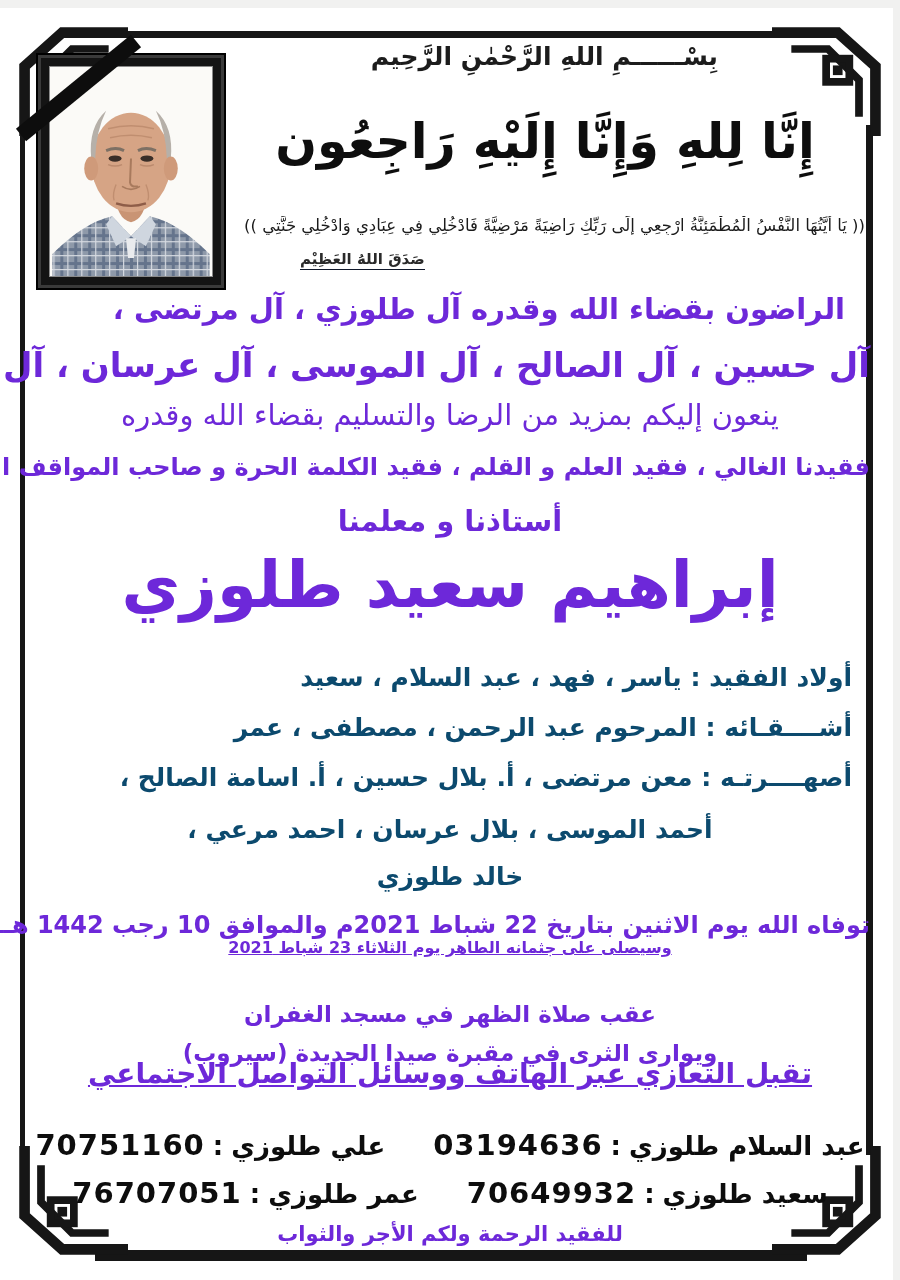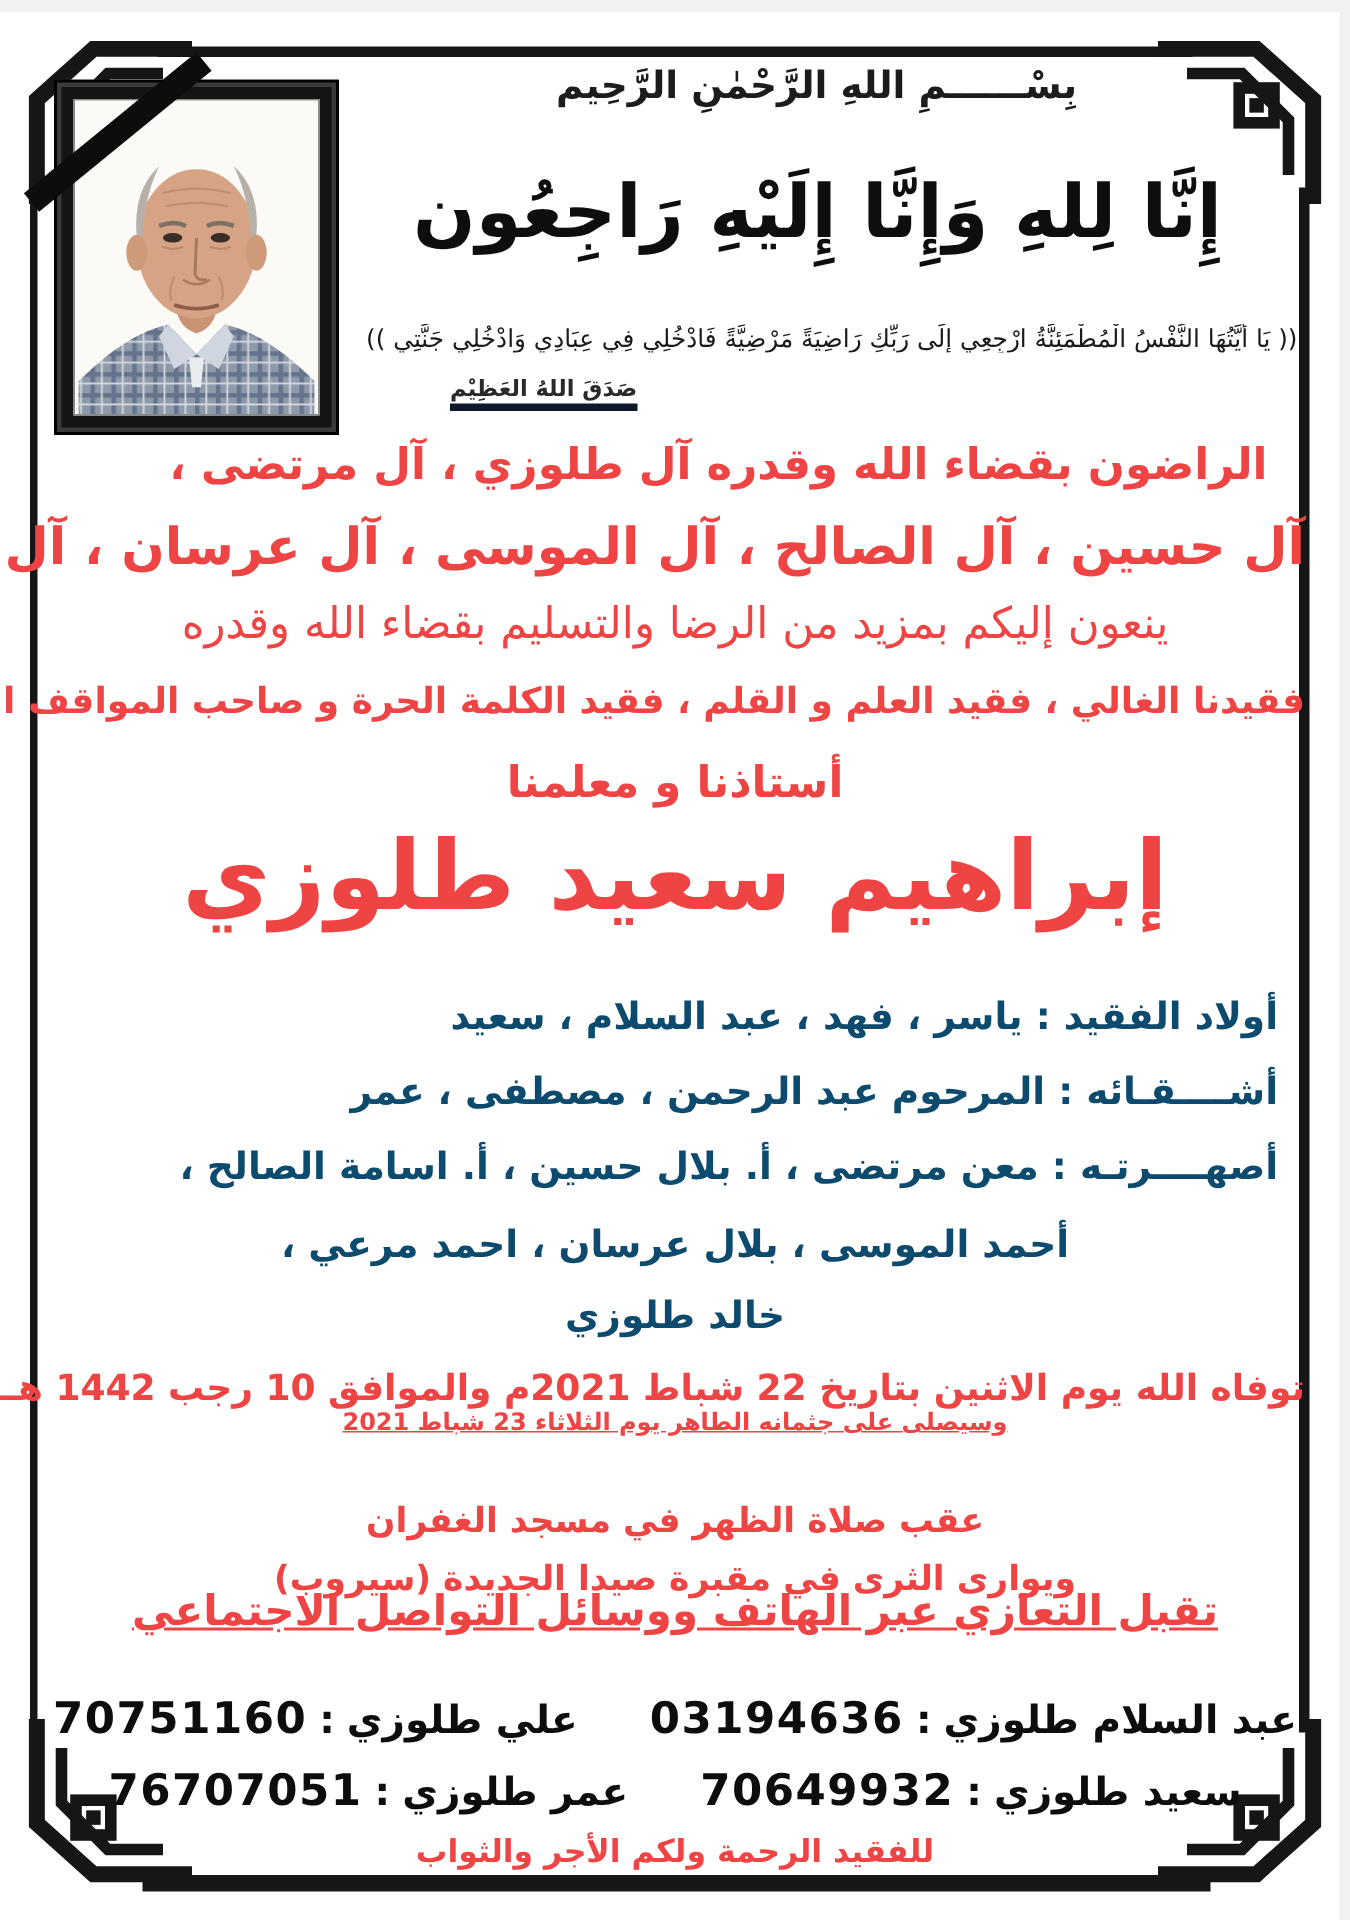--- a/index.html
+++ b/index.html
@@ -42,25 +42,25 @@
   .istirjaa{
     position:absolute;top:100px;left:245px;right:55px;text-align:center;
     font-size:49px;font-weight:bold;color:#0e0e0e;line-height:1.7;white-space:nowrap;
   }
   .verse{
     position:absolute;top:216px;left:25px;right:35px;text-align:right;
     font-size:16.5px;font-weight:500;color:#1b1b1b;white-space:nowrap;overflow:hidden;
   }
   .sadaqa{
     position:absolute;top:250px;left:300px;font-size:15px;font-weight:bold;color:#2a2a2a;
-    border-bottom:5px solid #0f172a;padding-bottom:1px;
-  }
-
-  
-  .txt{position:absolute;left:30px;right:30px;text-align:center;color:#ef4444;white-space:nowrap;}
+    border-bottom:1px solid #0f172a;padding-bottom:1px;
+  }
+
+  
+  .txt{position:absolute;left:30px;right:30px;text-align:center;color:#6d28d9;white-space:nowrap;}
   .p1{top:292px;font-size:29px;font-weight:bold;right:55px;left:120px;}
   .p2{top:345px;font-size:34px;font-weight:bold;}
   .p3{top:398px;font-size:29px;font-weight:normal;}
   .p4{top:453px;font-size:24px;font-weight:bold;}
   .title-line{top:504px;font-size:29px;font-weight:bold;}
   .deceased-name{top:548px;font-size:64px;font-weight:bold;letter-spacing:1px;}
   .fam{position:absolute;right:48px;left:30px;text-align:right;font-size:25px;font-weight:bold;color:#0c4a6e;white-space:nowrap;}
   .fam-sons{top:663px;}
   .fam-brothers{top:713px;}
   .fam-inlaws1{top:763px;}

